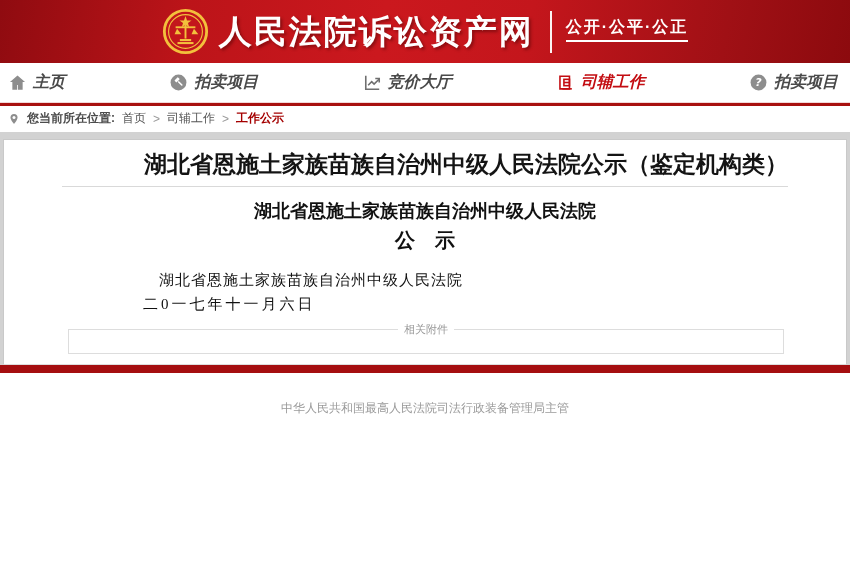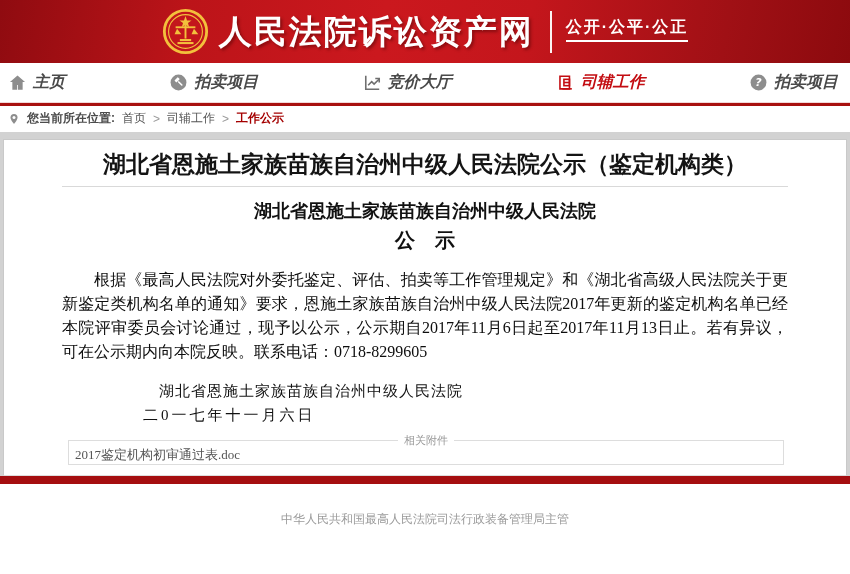--- a/index.html
+++ b/index.html
@@ -50,21 +50,21 @@
   .crumb-sep { color:#999; }
   .crumb-current { color:#a40000; font-weight:bold; cursor:pointer; }
 
   
   .content-outer { background:#d2d2d2; padding:7px 3px 0 3px; }
   .panel {
     background:#fff; border:1px solid #c9c9c9; border-bottom-color:#dedede;
     padding:10px 58px 10px 58px;
     font-family:"Liberation Serif","DejaVu Serif",serif; color:#111;
   }
-  .article-title { text-align:center; font-size:23px; font-weight:bold; color:#141414; line-height:30px; }
+  .article-title { text-align:right; font-size:23px; font-weight:bold; color:#141414; line-height:30px; }
   .article-date  { text-align:right; font-size:13px; color:#222; margin-top:27px; line-height:17px; }
   .title-divider { border-bottom:1px solid #d9d9d9; margin-top:6px; }
   .court-name { text-align:center; font-size:18px; font-weight:bold; margin-top:12px; line-height:24px; }
   .notice-heading { text-align:center; font-size:20px; font-weight:bold; margin-top:4px; line-height:26px; }
   .article-body {
     margin-top:15px; font-size:16px; line-height:24px;
     text-indent:2em; text-align:justify; color:#0d0d0d;
   }
   .signature { margin-top:16px; margin-left:97px; font-size:15px; letter-spacing:1px; line-height:22px; }
   .sign-date { margin-top:2px; margin-left:81px; font-size:15px; letter-spacing:3px; line-height:22px; }
@@ -180,26 +180,24 @@
     <span class="crumb-sep">&gt;</span>
     <a class="crumb-current">工作公示</a>
   </div>
 
   <div class="content-outer">
     <div class="panel">
       <h2 class="article-title">湖北省恩施土家族苗族自治州中级人民法院公示（鉴定机构类）</h2>
       <div class="title-divider"></div>
       <h3 class="court-name">湖北省恩施土家族苗族自治州中级人民法院</h3>
       <h3 class="notice-heading">公　示</h3>
-      <p class="article-body">根据《最高人民法院对外委托鉴定、评估、拍卖等工作管理规定》和《湖北省高级人民法院关于更新鉴定类机构名单的通知》要求，恩施土家族苗族自治州中级人民法院2017年更新的鉴定机构名单已经本院评审委员会讨论通过，现予以公示，公示期自2017年11月6日起至2017年11月13日止。若有异议，可在公示期内向本院反映。联系电话：0718-8299605</p>
       <div class="signature">湖北省恩施土家族苗族自治州中级人民法院</div>
       <div class="sign-date">二0一七年十一月六日</div>
       <div class="attachment-box">
         <span class="attachment-label">相关附件</span>
-        <a class="attachment-file">2017鉴定机构初审通过表.doc</a>
       </div>
     </div>
   </div>
 
   <div class="red-bar"></div>
   <footer class="footer">中华人民共和国最高人民法院司法行政装备管理局主管</footer>
 
 </div>
 
 </body></html>

